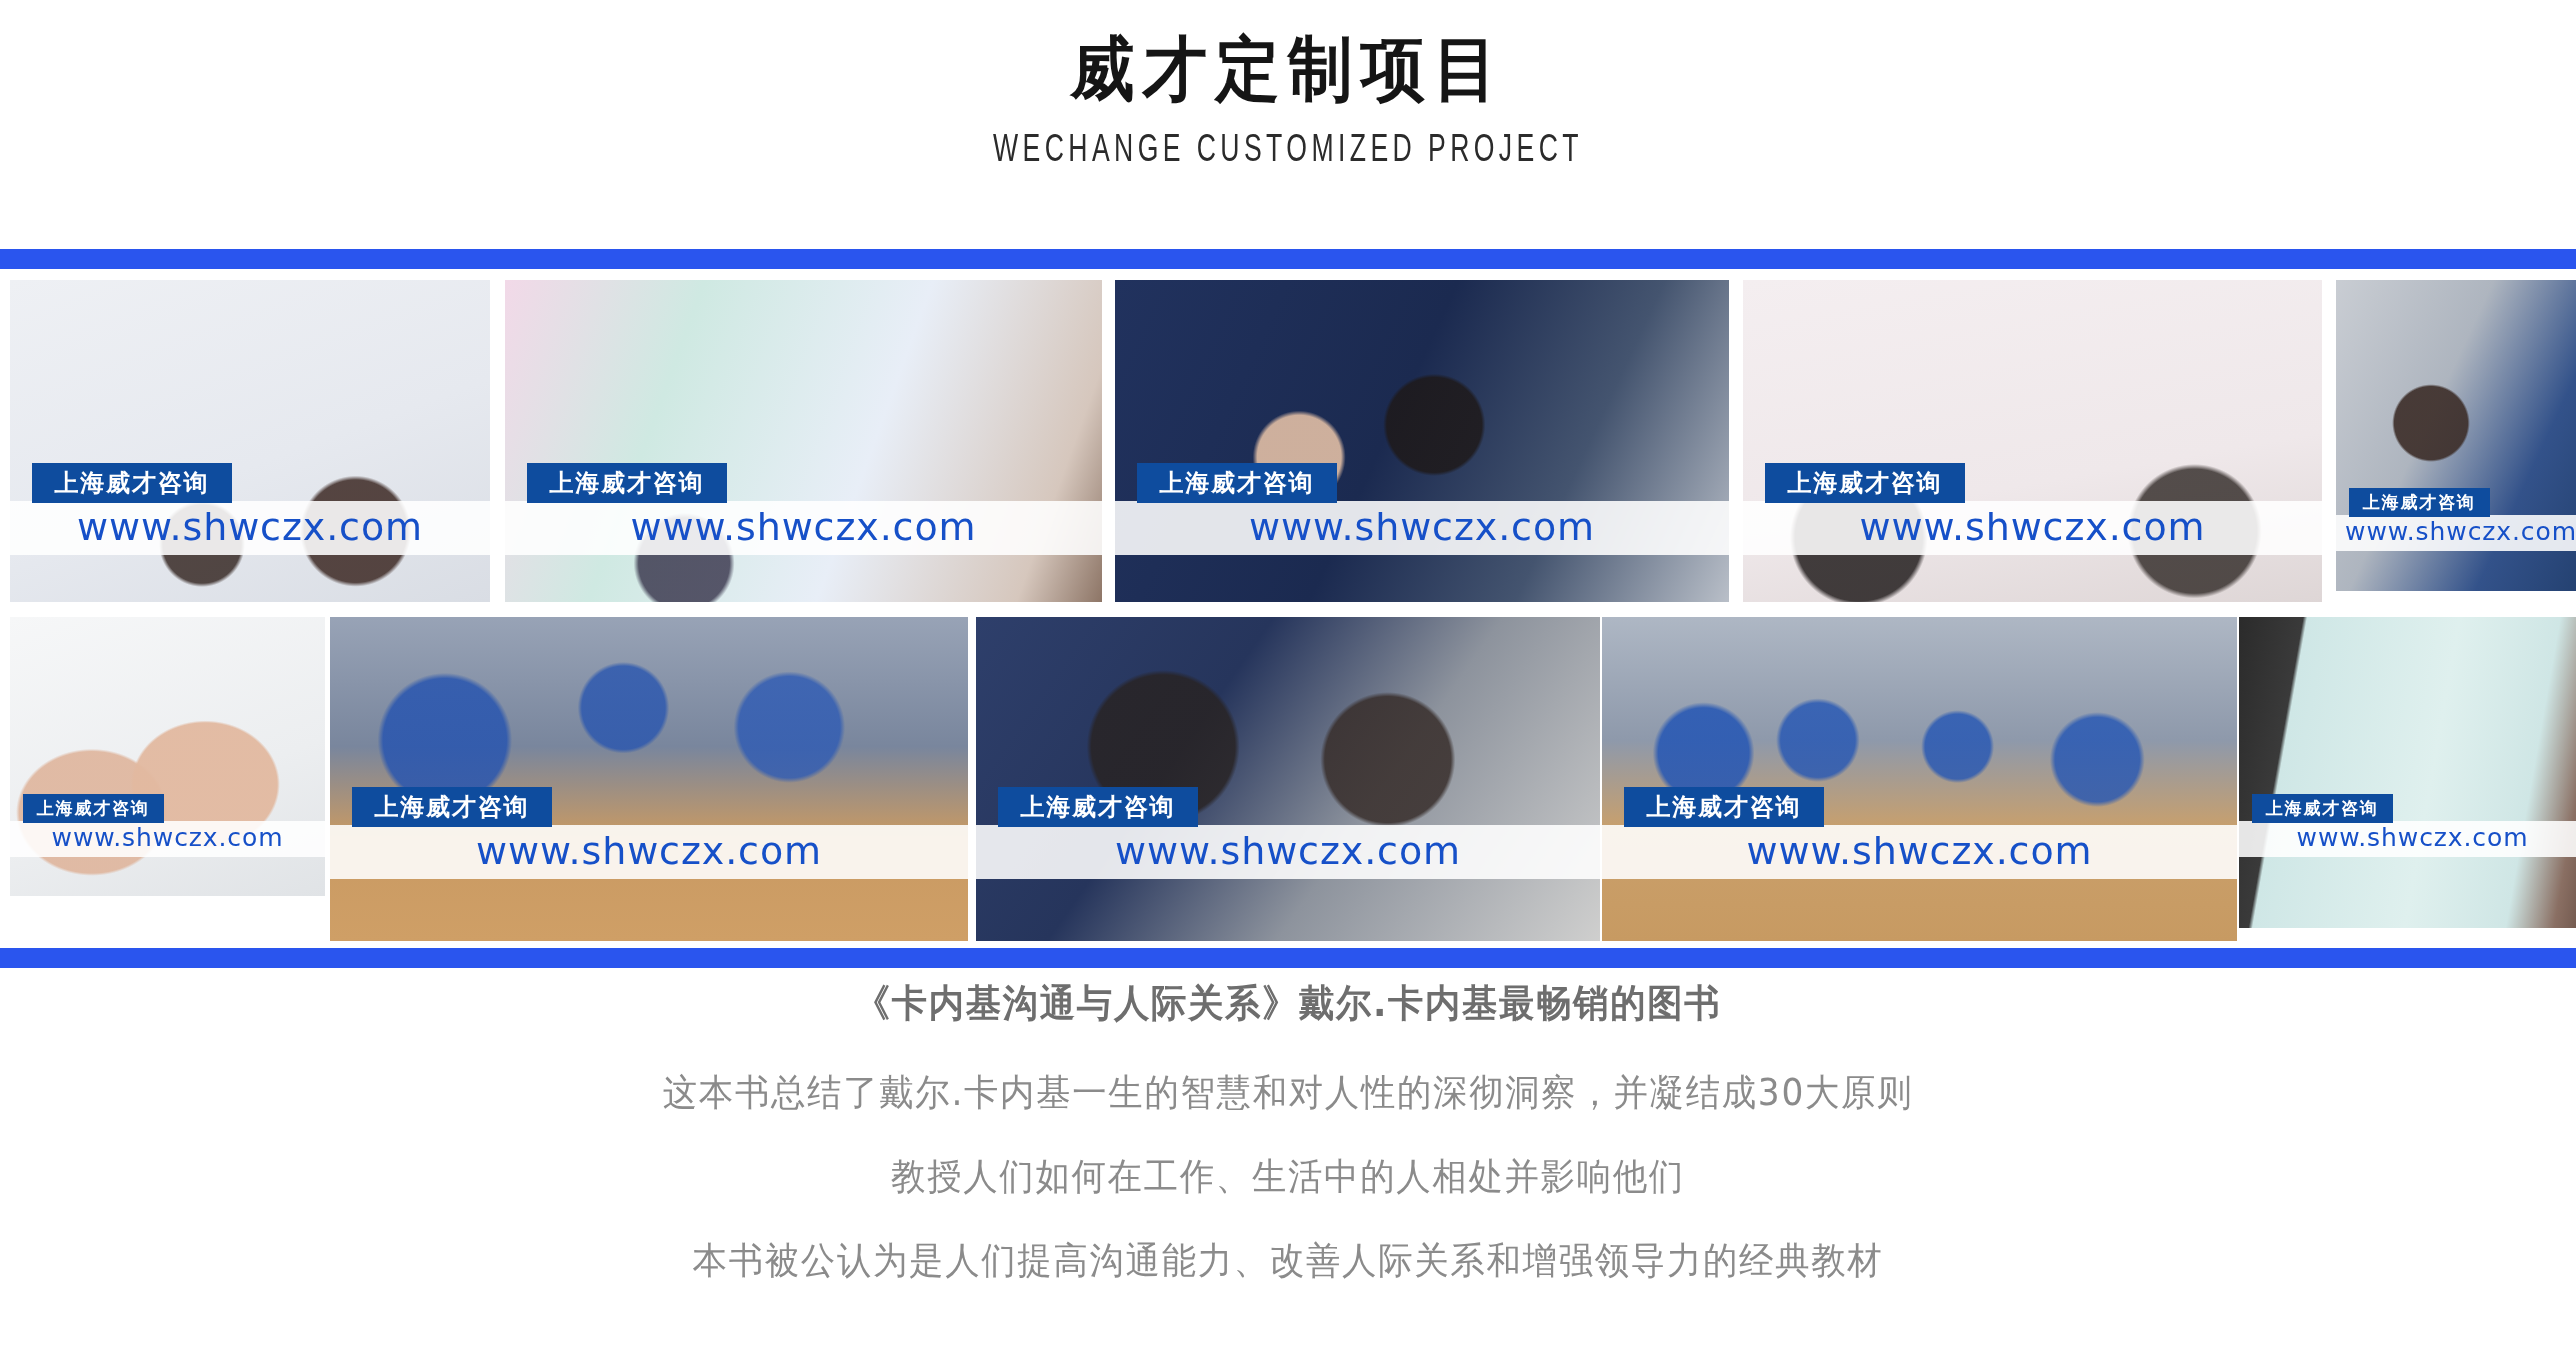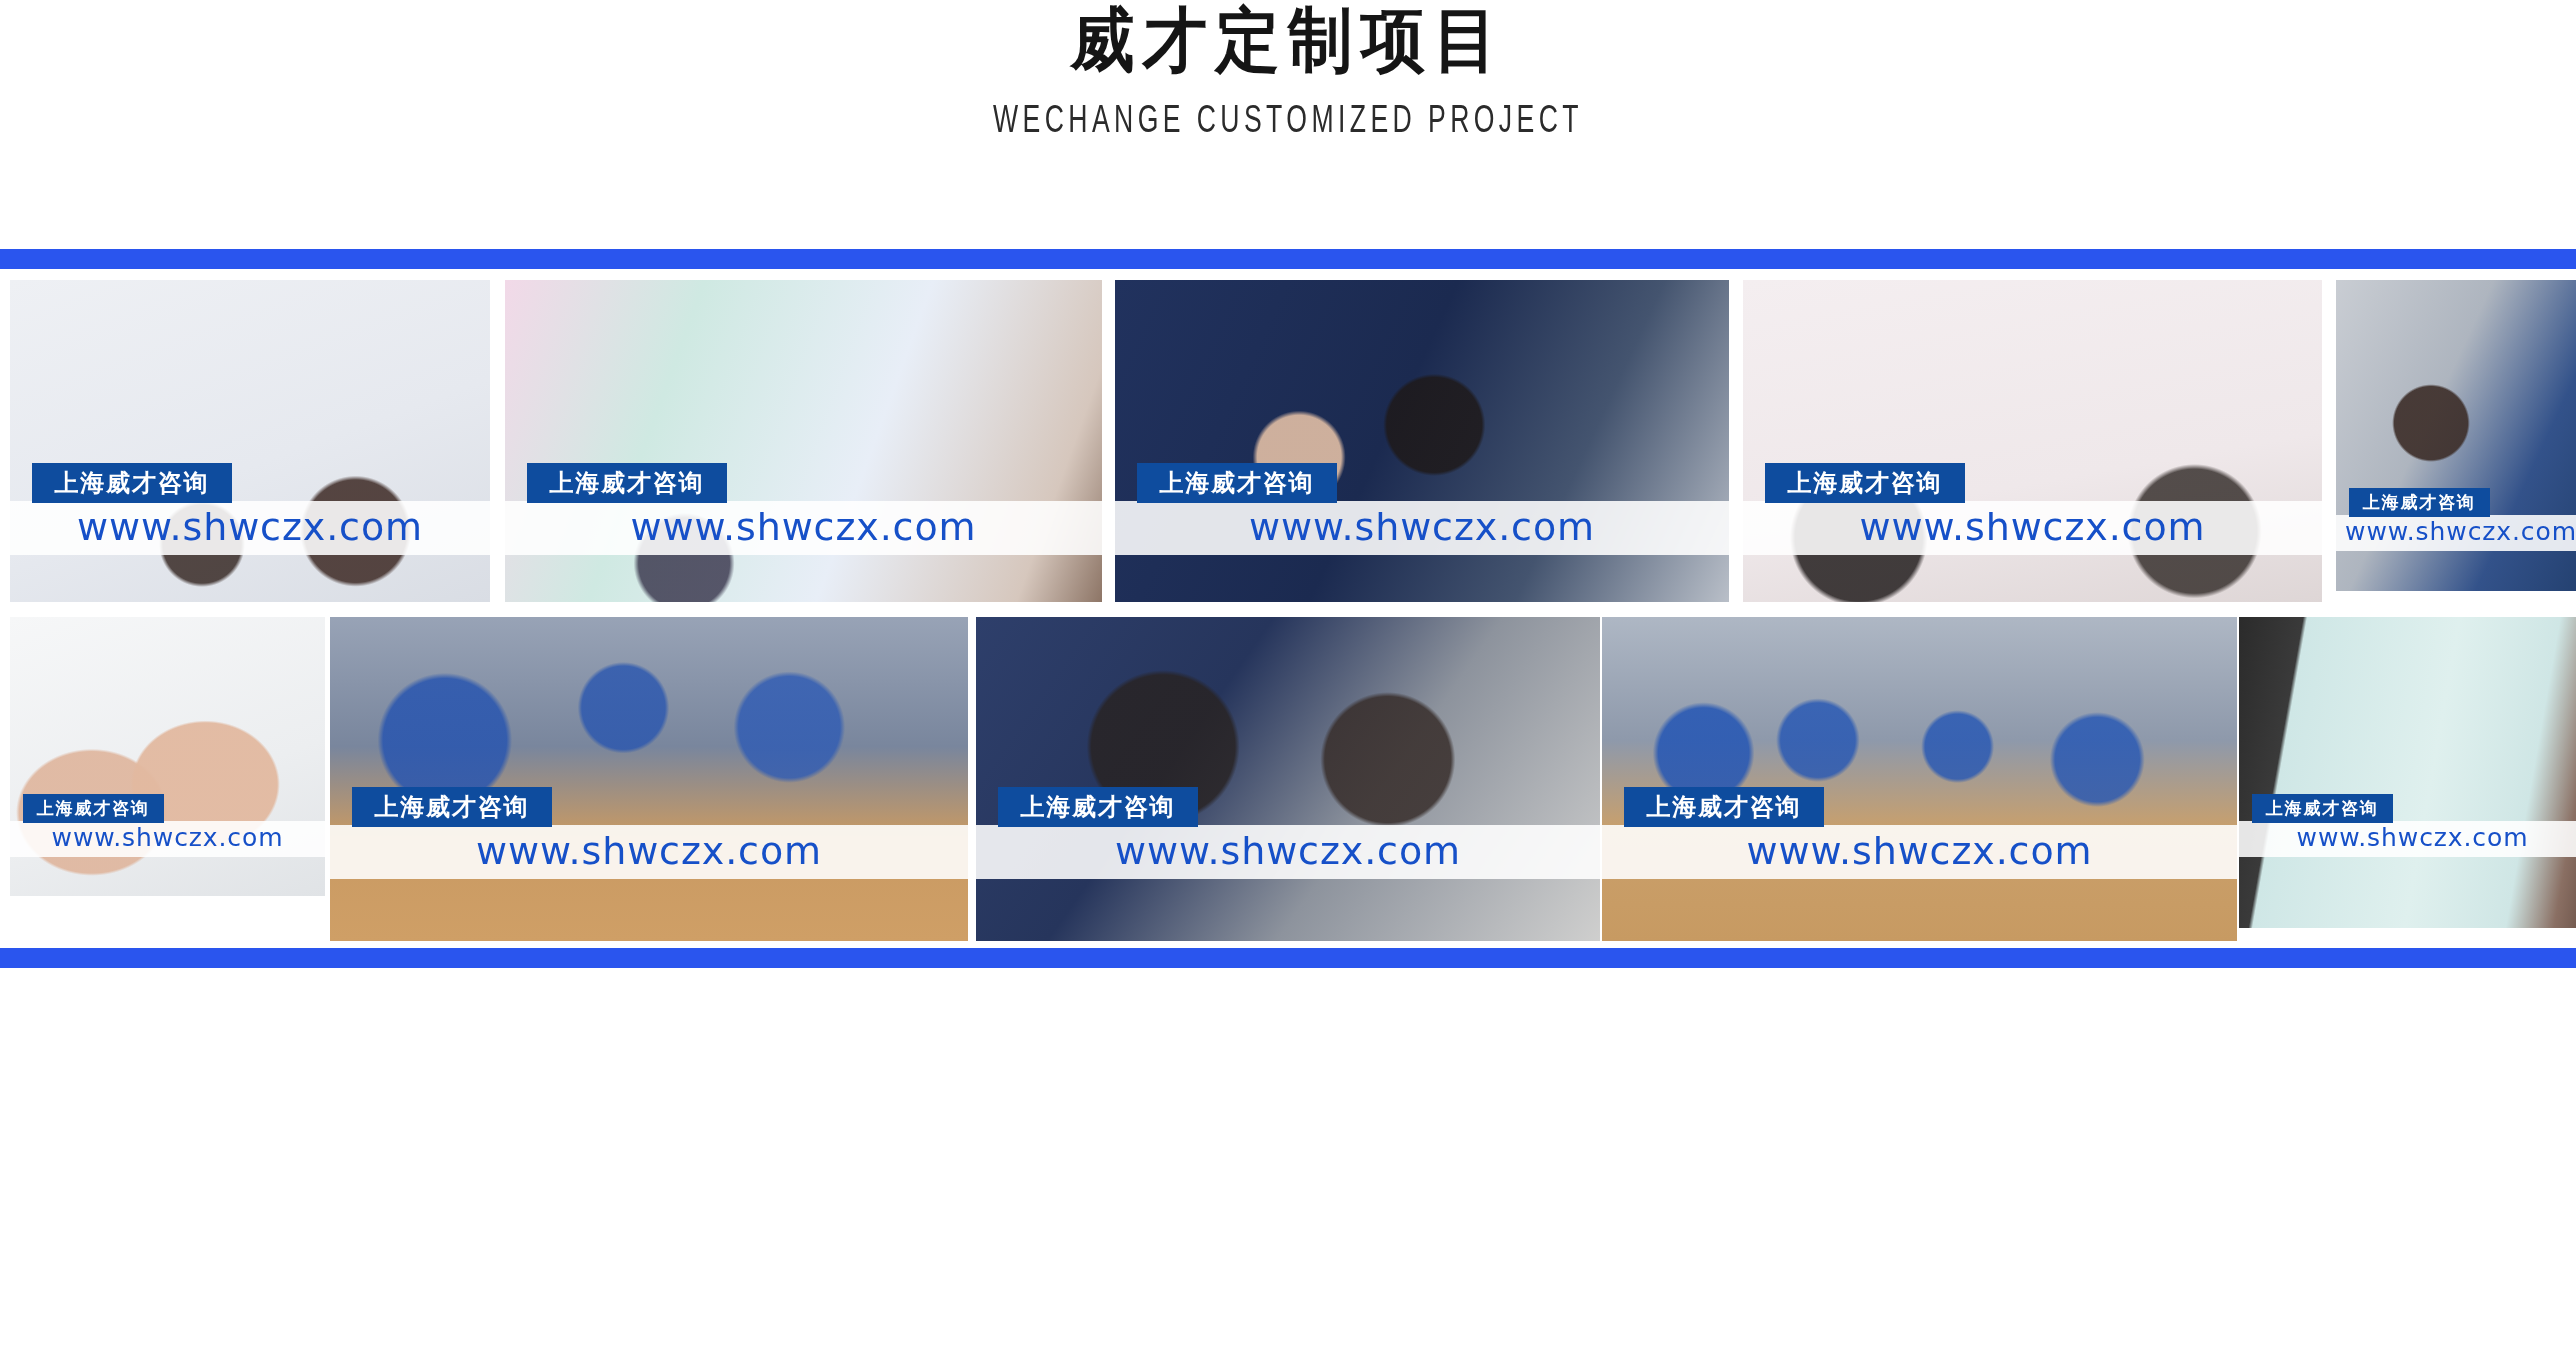--- a/index.html
+++ b/index.html
@@ -6,21 +6,21 @@
   * { margin:0; padding:0; box-sizing:border-box; }
   html,body {
     width:2576px; height:1347px;
     background:#ffffff;
     font-family:"Liberation Sans","DejaVu Sans",sans-serif;
     overflow:hidden;
   }
   .page { position:relative; width:2576px; height:1347px; background:#fff; }
 
   
-  .header { width:100%; padding-top:3px; text-align:center; }
+  .header { width:100%; padding-top:32px; text-align:center; }
   .title-cn {
     font-family:"DejaVu Sans","Liberation Sans",sans-serif;
     font-size:70px; font-weight:bold; color:#151515;
     letter-spacing:9px; line-height:1.08;
     transform:scaleX(.92); transform-origin:center;
   }
   .title-en {
     margin-top:19.7px;
     font-family:"Liberation Sans","DejaVu Sans",sans-serif;
     font-size:38px; font-weight:400; color:#2b2b2b;
@@ -204,15 +204,21 @@
 
     <div class="photo sc-screen" style="left:2229px;width:347px;height:311px;">
       <div class="wm wm-sm" style="top:177px;">
         <div class="wm-badge">上海威才咨询</div>
         <div class="wm-url">www.shwczx.com</div>
       </div>
     </div>
 
   </div>
 
+  <div class="copy">
+    <div class="copy-line lead">《卡内基沟通与人际关系》戴尔.卡内基最畅销的图书</div>
+    <div class="copy-line">这本书总结了戴尔.卡内基一生的智慧和对人性的深彻洞察，并凝结成30大原则</div>
+    <div class="copy-line">教授人们如何在工作、生活中的人相处并影响他们</div>
+    <div class="copy-line">本书被公认为是人们提高沟通能力、改善人际关系和增强领导力的经典教材</div>
+  </div>
 
 </div>
 
 
 </body></html>

